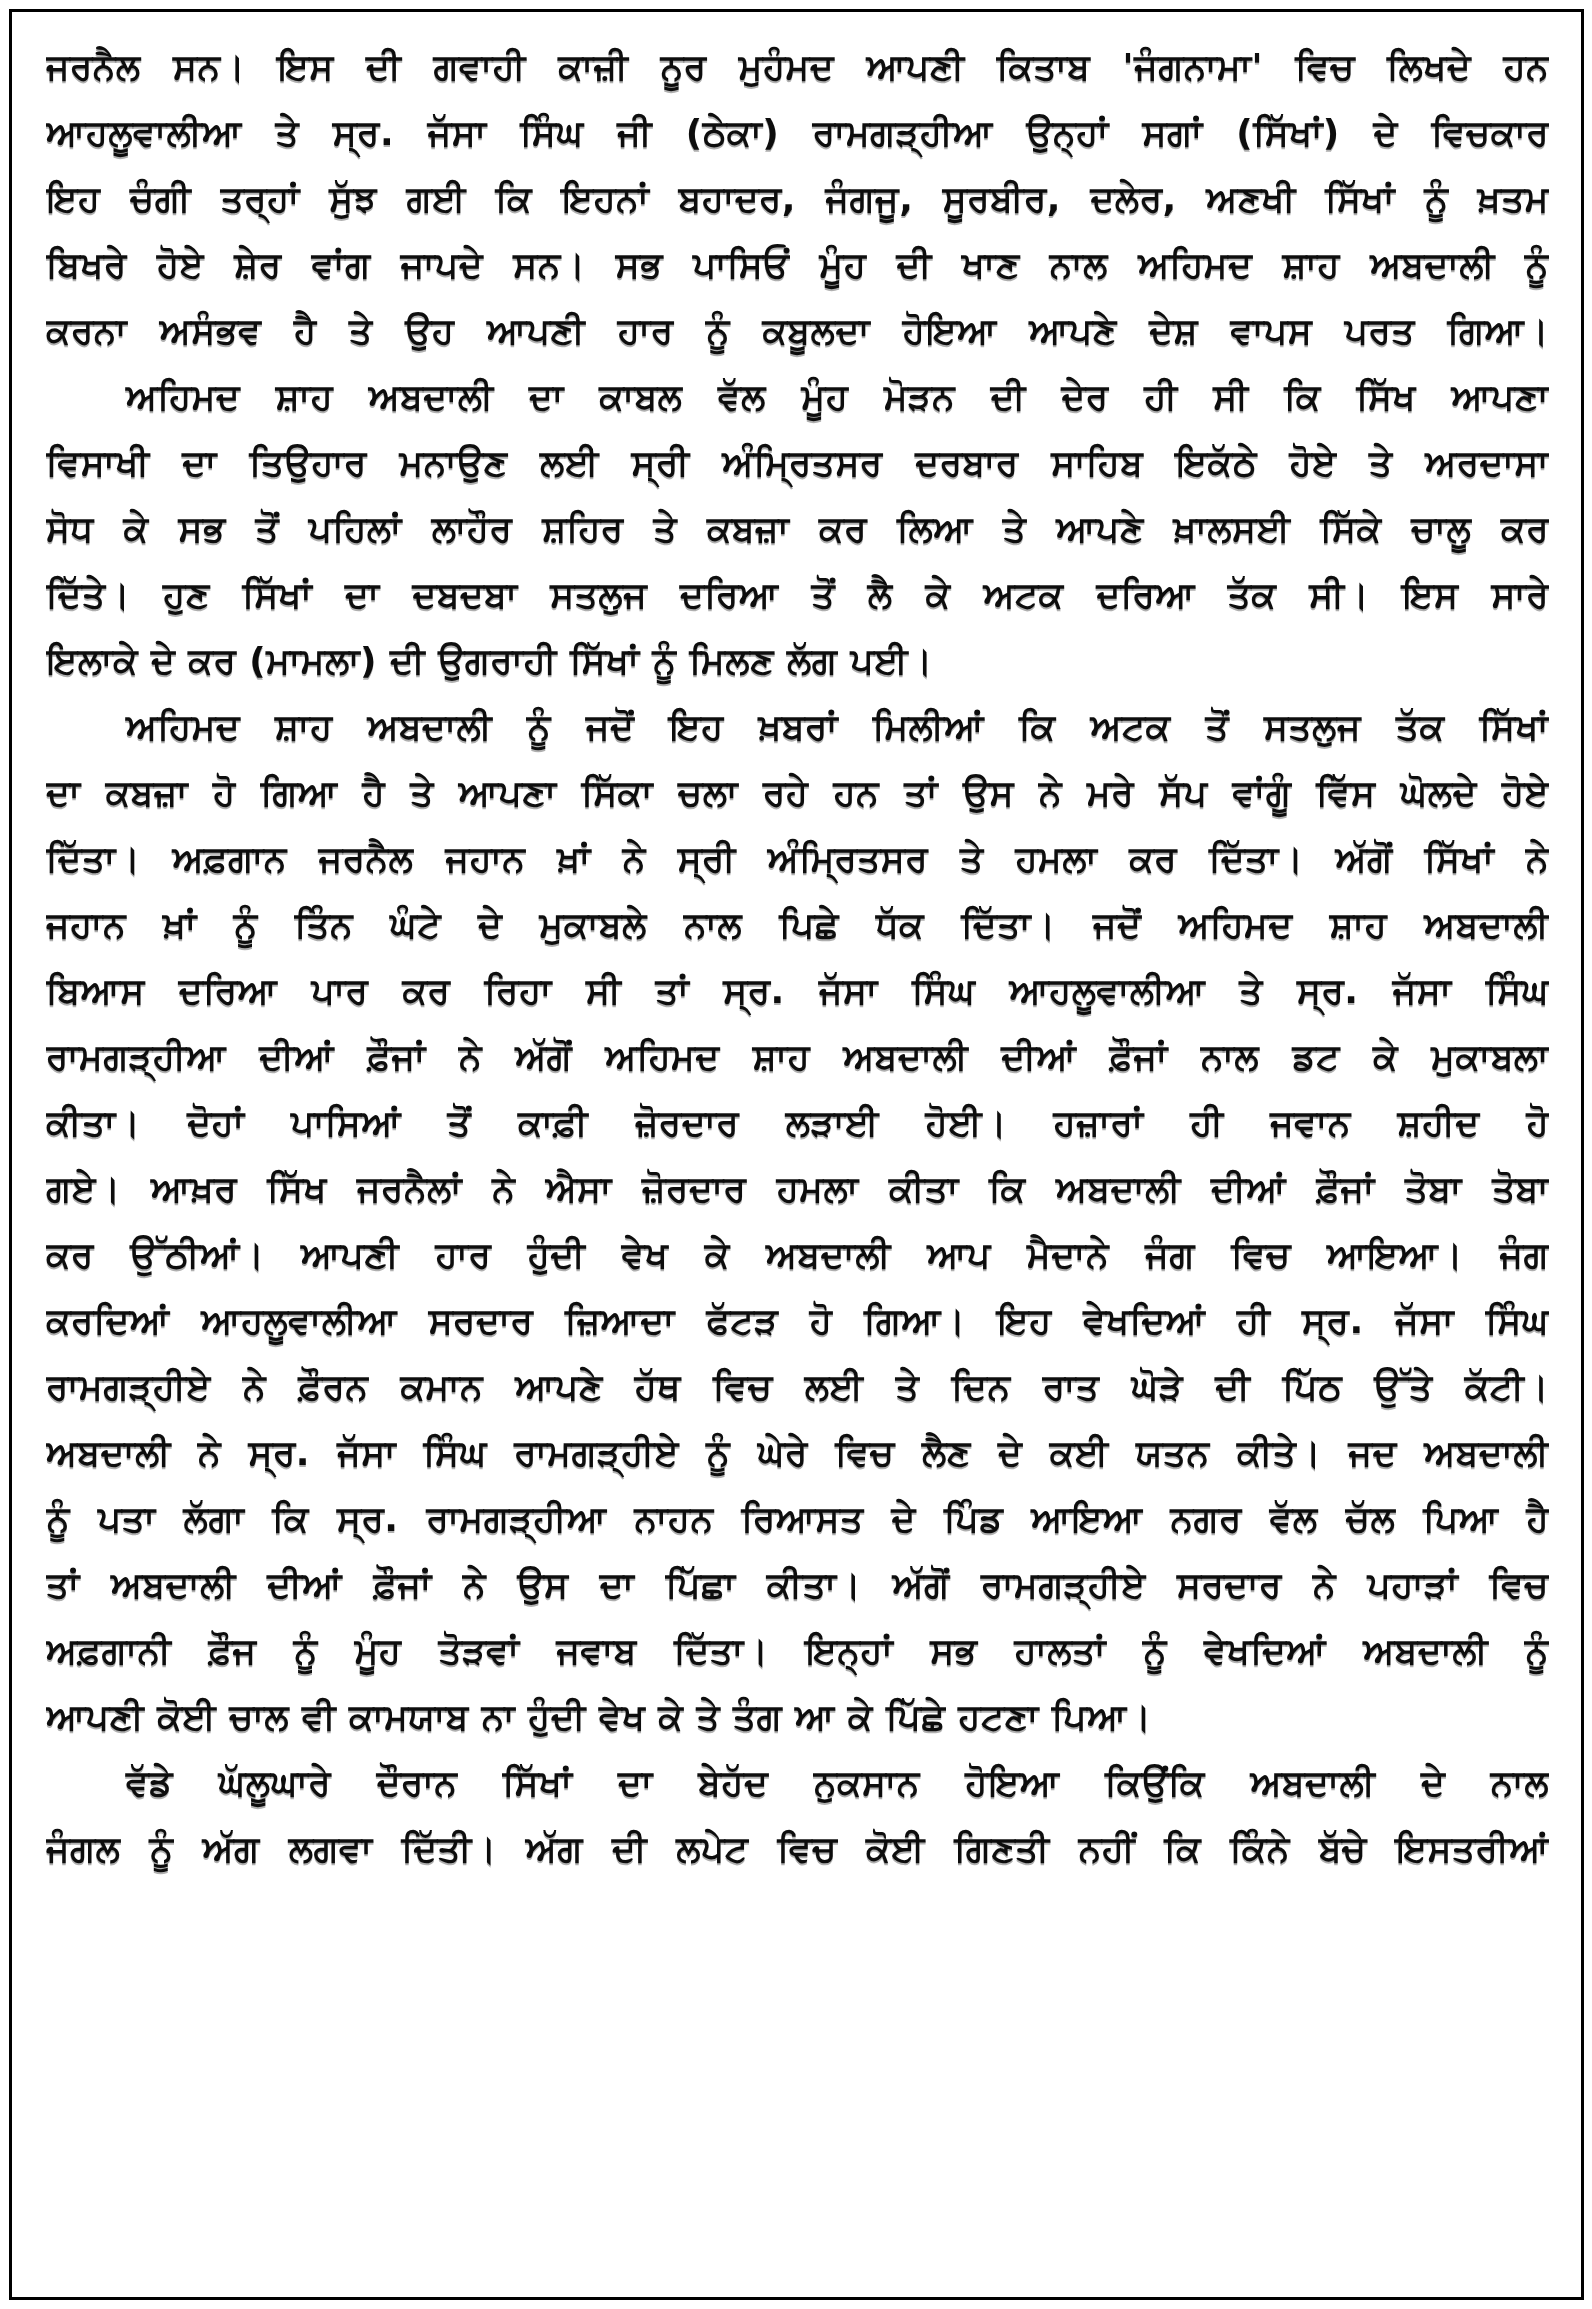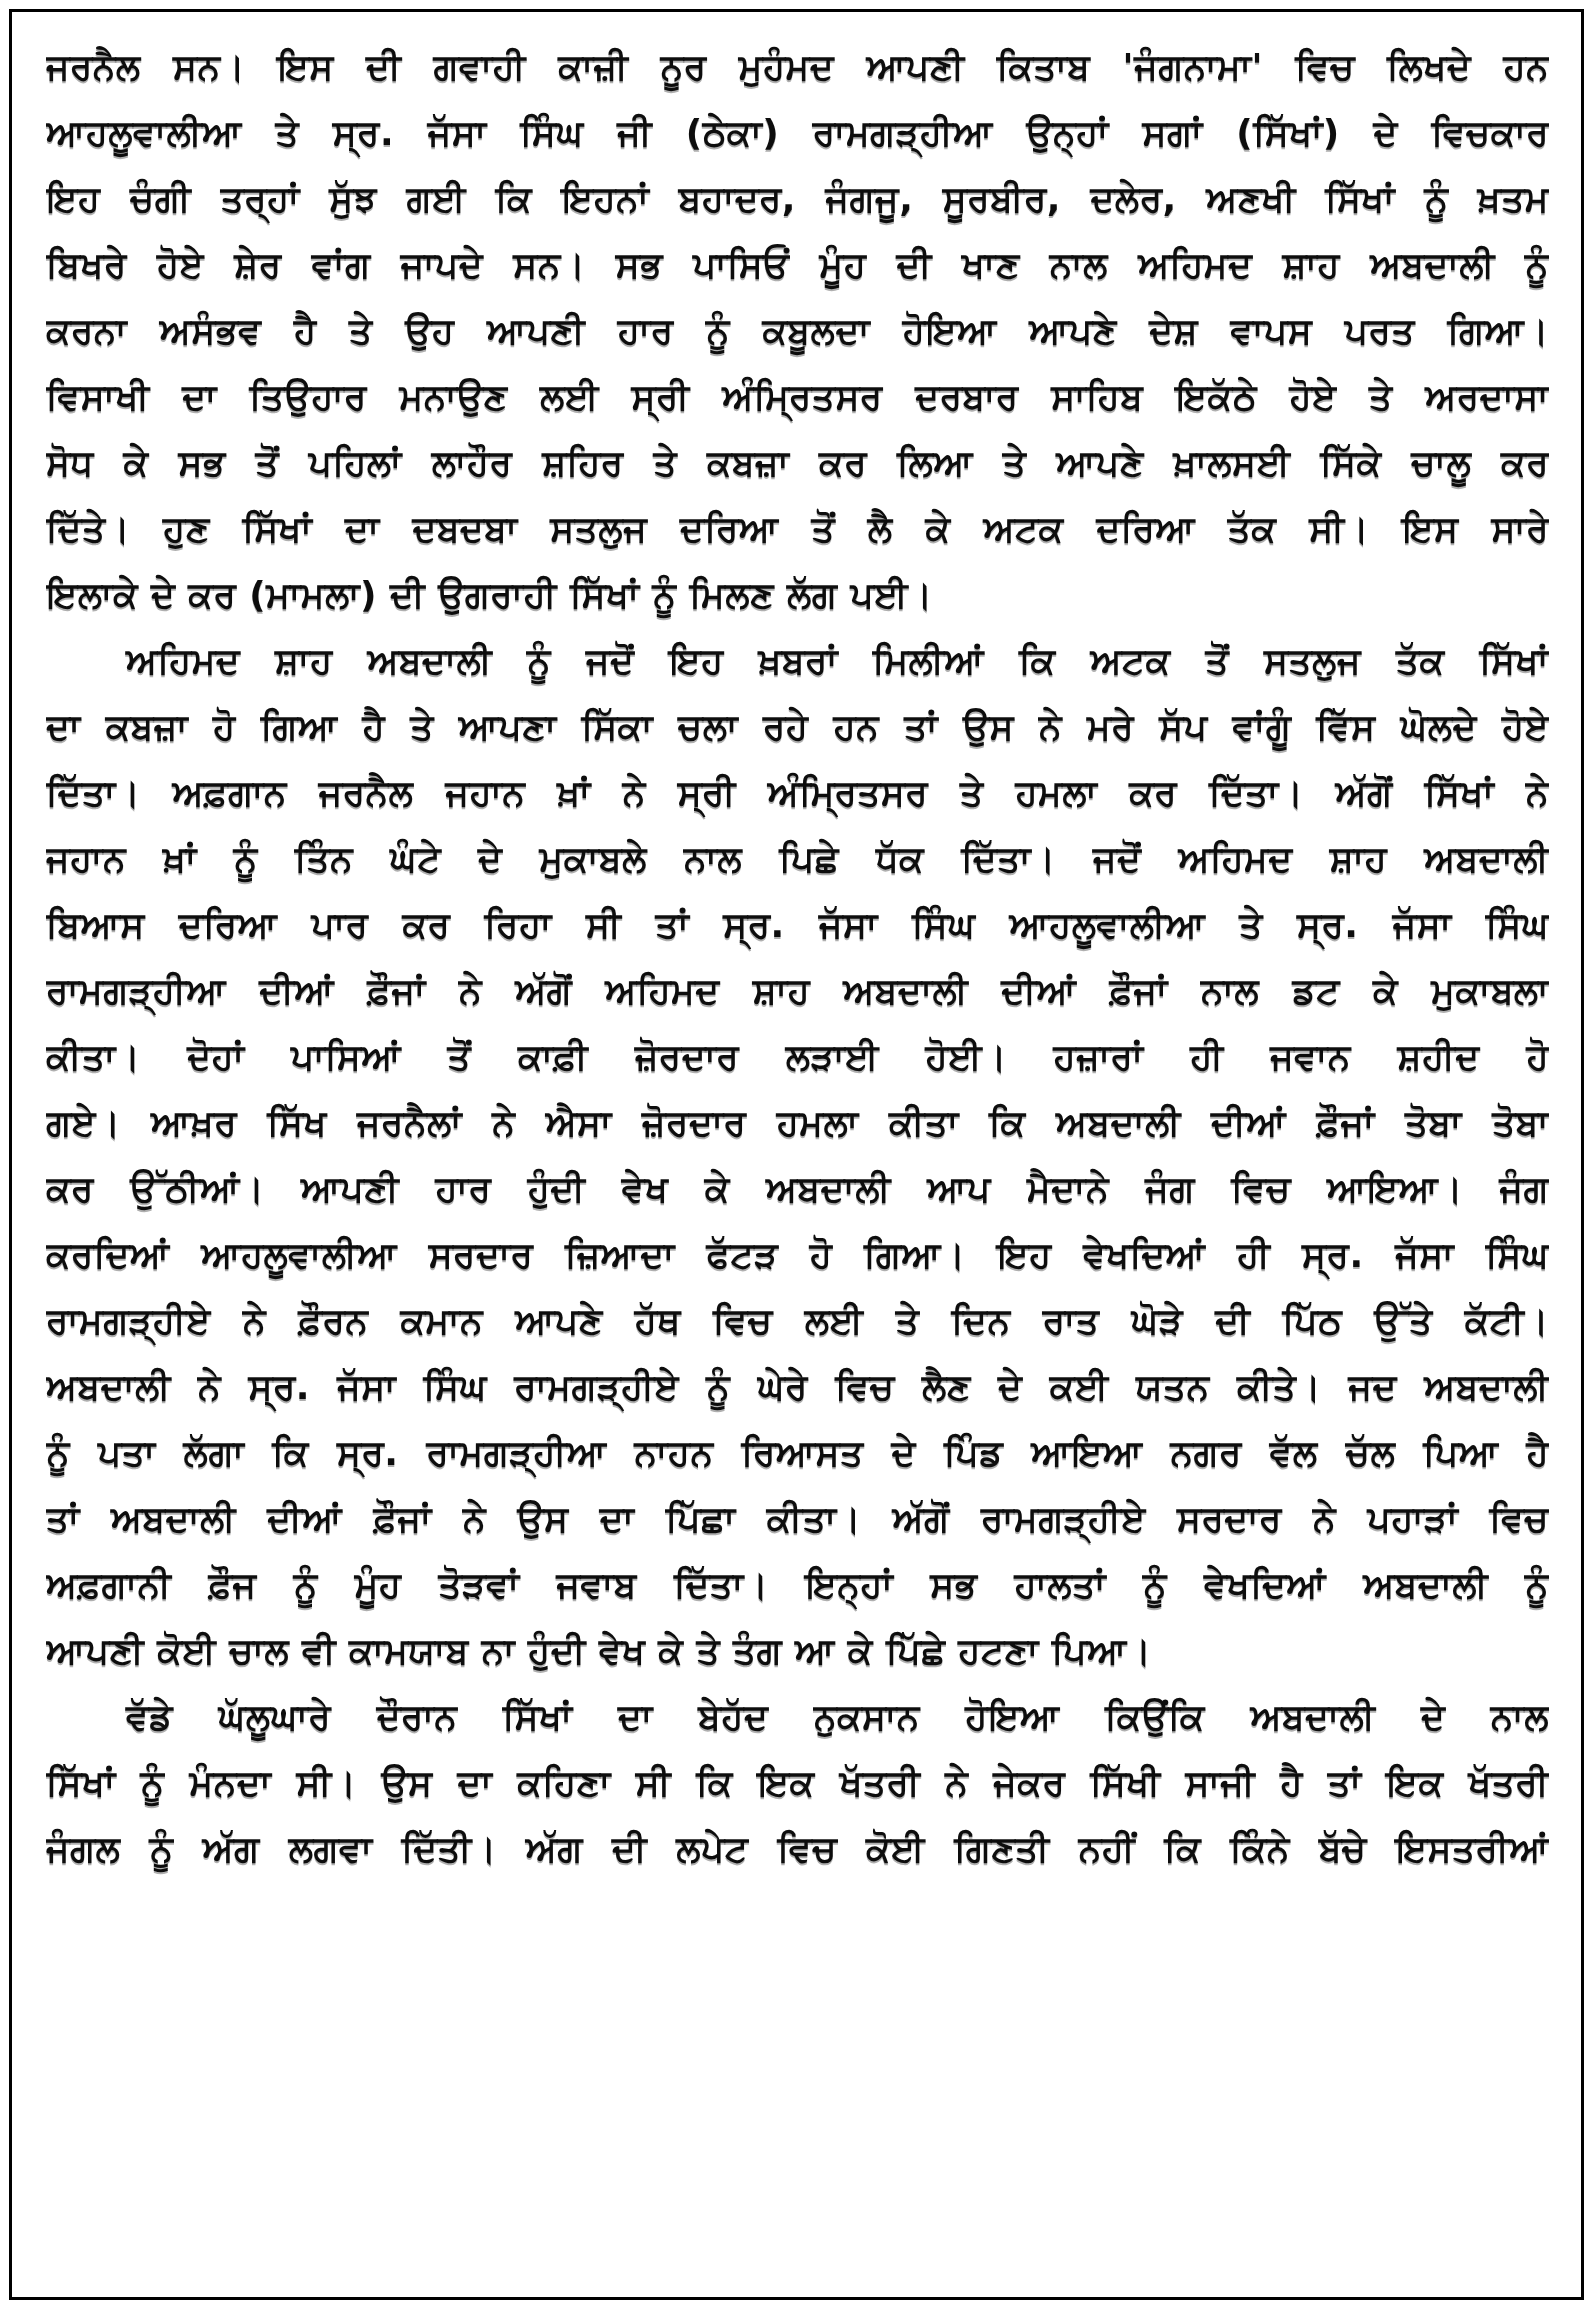--- a/index.html
+++ b/index.html
@@ -54,20 +54,21 @@
 </head>
 <body>
 
 <div class="page-border"></div>
 <div class="page-text">
     <div class="text-line">ਜਰਨੈਲ ਸਨ। ਇਸ ਦੀ ਗਵਾਹੀ ਕਾਜ਼ੀ ਨੂਰ ਮੁਹੰਮਦ ਆਪਣੀ ਕਿਤਾਬ 'ਜੰਗਨਾਮਾ' ਵਿਚ ਲਿਖਦੇ ਹਨ</div>
     <div class="text-line">ਆਹਲੂਵਾਲੀਆ ਤੇ ਸ੍ਰ. ਜੱਸਾ ਸਿੰਘ ਜੀ (ਠੇਕਾ) ਰਾਮਗੜ੍ਹੀਆ ਉਨ੍ਹਾਂ ਸਗਾਂ (ਸਿੱਖਾਂ) ਦੇ ਵਿਚਕਾਰ</div>
     <div class="text-line">ਇਹ ਚੰਗੀ ਤਰ੍ਹਾਂ ਸੁੱਝ ਗਈ ਕਿ ਇਹਨਾਂ ਬਹਾਦਰ, ਜੰਗਜੂ, ਸੂਰਬੀਰ, ਦਲੇਰ, ਅਣਖੀ ਸਿੱਖਾਂ ਨੂੰ ਖ਼ਤਮ</div>
     <div class="text-line">ਬਿਖਰੇ ਹੋਏ ਸ਼ੇਰ ਵਾਂਗ ਜਾਪਦੇ ਸਨ। ਸਭ ਪਾਸਿਓਂ ਮੂੰਹ ਦੀ ਖਾਣ ਨਾਲ ਅਹਿਮਦ ਸ਼ਾਹ ਅਬਦਾਲੀ ਨੂੰ</div>
     <div class="text-line">ਕਰਨਾ ਅਸੰਭਵ ਹੈ ਤੇ ਉਹ ਆਪਣੀ ਹਾਰ ਨੂੰ ਕਬੂਲਦਾ ਹੋਇਆ ਆਪਣੇ ਦੇਸ਼ ਵਾਪਸ ਪਰਤ ਗਿਆ।</div>
+    <div class="text-line indent">ਅਹਿਮਦ ਸ਼ਾਹ ਅਬਦਾਲੀ ਦਾ ਕਾਬਲ ਵੱਲ ਮੂੰਹ ਮੋੜਨ ਦੀ ਦੇਰ ਹੀ ਸੀ ਕਿ ਸਿੱਖ ਆਪਣਾ</div>
     <div class="text-line">ਵਿਸਾਖੀ ਦਾ ਤਿਉਹਾਰ ਮਨਾਉਣ ਲਈ ਸ੍ਰੀ ਅੰਮ੍ਰਿਤਸਰ ਦਰਬਾਰ ਸਾਹਿਬ ਇਕੱਠੇ ਹੋਏ ਤੇ ਅਰਦਾਸਾ</div>
     <div class="text-line">ਸੋਧ ਕੇ ਸਭ ਤੋਂ ਪਹਿਲਾਂ ਲਾਹੌਰ ਸ਼ਹਿਰ ਤੇ ਕਬਜ਼ਾ ਕਰ ਲਿਆ ਤੇ ਆਪਣੇ ਖ਼ਾਲਸਈ ਸਿੱਕੇ ਚਾਲੂ ਕਰ</div>
     <div class="text-line">ਦਿੱਤੇ। ਹੁਣ ਸਿੱਖਾਂ ਦਾ ਦਬਦਬਾ ਸਤਲੁਜ ਦਰਿਆ ਤੋਂ ਲੈ ਕੇ ਅਟਕ ਦਰਿਆ ਤੱਕ ਸੀ। ਇਸ ਸਾਰੇ</div>
     <div class="text-line no-justify">ਇਲਾਕੇ ਦੇ ਕਰ (ਮਾਮਲਾ) ਦੀ ਉਗਰਾਹੀ ਸਿੱਖਾਂ ਨੂੰ ਮਿਲਣ ਲੱਗ ਪਈ।</div>
     <div class="text-line indent">ਅਹਿਮਦ ਸ਼ਾਹ ਅਬਦਾਲੀ ਨੂੰ ਜਦੋਂ ਇਹ ਖ਼ਬਰਾਂ ਮਿਲੀਆਂ ਕਿ ਅਟਕ ਤੋਂ ਸਤਲੁਜ ਤੱਕ ਸਿੱਖਾਂ</div>
     <div class="text-line">ਦਾ ਕਬਜ਼ਾ ਹੋ ਗਿਆ ਹੈ ਤੇ ਆਪਣਾ ਸਿੱਕਾ ਚਲਾ ਰਹੇ ਹਨ ਤਾਂ ਉਸ ਨੇ ਮਰੇ ਸੱਪ ਵਾਂਗੂੰ ਵਿੱਸ ਘੋਲਦੇ ਹੋਏ</div>
     <div class="text-line">ਦਿੱਤਾ। ਅਫ਼ਗਾਨ ਜਰਨੈਲ ਜਹਾਨ ਖ਼ਾਂ ਨੇ ਸ੍ਰੀ ਅੰਮ੍ਰਿਤਸਰ ਤੇ ਹਮਲਾ ਕਰ ਦਿੱਤਾ। ਅੱਗੋਂ ਸਿੱਖਾਂ ਨੇ</div>
     <div class="text-line">ਜਹਾਨ ਖ਼ਾਂ ਨੂੰ ਤਿੰਨ ਘੰਟੇ ਦੇ ਮੁਕਾਬਲੇ ਨਾਲ ਪਿਛੇ ਧੱਕ ਦਿੱਤਾ। ਜਦੋਂ ਅਹਿਮਦ ਸ਼ਾਹ ਅਬਦਾਲੀ</div>
     <div class="text-line">ਬਿਆਸ ਦਰਿਆ ਪਾਰ ਕਰ ਰਿਹਾ ਸੀ ਤਾਂ ਸ੍ਰ. ਜੱਸਾ ਸਿੰਘ ਆਹਲੂਵਾਲੀਆ ਤੇ ਸ੍ਰ. ਜੱਸਾ ਸਿੰਘ</div>
     <div class="text-line">ਰਾਮਗੜ੍ਹੀਆ ਦੀਆਂ ਫ਼ੌਜਾਂ ਨੇ ਅੱਗੋਂ ਅਹਿਮਦ ਸ਼ਾਹ ਅਬਦਾਲੀ ਦੀਆਂ ਫ਼ੌਜਾਂ ਨਾਲ ਡਟ ਕੇ ਮੁਕਾਬਲਾ</div>
@@ -75,16 +76,15 @@
     <div class="text-line">ਗਏ। ਆਖ਼ਰ ਸਿੱਖ ਜਰਨੈਲਾਂ ਨੇ ਐਸਾ ਜ਼ੋਰਦਾਰ ਹਮਲਾ ਕੀਤਾ ਕਿ ਅਬਦਾਲੀ ਦੀਆਂ ਫ਼ੌਜਾਂ ਤੋਬਾ ਤੋਬਾ</div>
     <div class="text-line">ਕਰ ਉੱਠੀਆਂ। ਆਪਣੀ ਹਾਰ ਹੁੰਦੀ ਵੇਖ ਕੇ ਅਬਦਾਲੀ ਆਪ ਮੈਦਾਨੇ ਜੰਗ ਵਿਚ ਆਇਆ। ਜੰਗ</div>
     <div class="text-line">ਕਰਦਿਆਂ ਆਹਲੂਵਾਲੀਆ ਸਰਦਾਰ ਜ਼ਿਆਦਾ ਫੱਟੜ ਹੋ ਗਿਆ। ਇਹ ਵੇਖਦਿਆਂ ਹੀ ਸ੍ਰ. ਜੱਸਾ ਸਿੰਘ</div>
     <div class="text-line">ਰਾਮਗੜ੍ਹੀਏ ਨੇ ਫ਼ੌਰਨ ਕਮਾਨ ਆਪਣੇ ਹੱਥ ਵਿਚ ਲਈ ਤੇ ਦਿਨ ਰਾਤ ਘੋੜੇ ਦੀ ਪਿੱਠ ਉੱਤੇ ਕੱਟੀ।</div>
     <div class="text-line">ਅਬਦਾਲੀ ਨੇ ਸ੍ਰ. ਜੱਸਾ ਸਿੰਘ ਰਾਮਗੜ੍ਹੀਏ ਨੂੰ ਘੇਰੇ ਵਿਚ ਲੈਣ ਦੇ ਕਈ ਯਤਨ ਕੀਤੇ। ਜਦ ਅਬਦਾਲੀ</div>
     <div class="text-line">ਨੂੰ ਪਤਾ ਲੱਗਾ ਕਿ ਸ੍ਰ. ਰਾਮਗੜ੍ਹੀਆ ਨਾਹਨ ਰਿਆਸਤ ਦੇ ਪਿੰਡ ਆਇਆ ਨਗਰ ਵੱਲ ਚੱਲ ਪਿਆ ਹੈ</div>
     <div class="text-line">ਤਾਂ ਅਬਦਾਲੀ ਦੀਆਂ ਫ਼ੌਜਾਂ ਨੇ ਉਸ ਦਾ ਪਿੱਛਾ ਕੀਤਾ। ਅੱਗੋਂ ਰਾਮਗੜ੍ਹੀਏ ਸਰਦਾਰ ਨੇ ਪਹਾੜਾਂ ਵਿਚ</div>
     <div class="text-line">ਅਫ਼ਗਾਨੀ ਫ਼ੌਜ ਨੂੰ ਮੂੰਹ ਤੋੜਵਾਂ ਜਵਾਬ ਦਿੱਤਾ। ਇਨ੍ਹਾਂ ਸਭ ਹਾਲਤਾਂ ਨੂੰ ਵੇਖਦਿਆਂ ਅਬਦਾਲੀ ਨੂੰ</div>
     <div class="text-line no-justify">ਆਪਣੀ ਕੋਈ ਚਾਲ ਵੀ ਕਾਮਯਾਬ ਨਾ ਹੁੰਦੀ ਵੇਖ ਕੇ ਤੇ ਤੰਗ ਆ ਕੇ ਪਿੱਛੇ ਹਟਣਾ ਪਿਆ।</div>
     <div class="text-line indent">ਵੱਡੇ ਘੱਲੂਘਾਰੇ ਦੌਰਾਨ ਸਿੱਖਾਂ ਦਾ ਬੇਹੱਦ ਨੁਕਸਾਨ ਹੋਇਆ ਕਿਉਂਕਿ ਅਬਦਾਲੀ ਦੇ ਨਾਲ</div>
-    <div class="text-line">ਸਿੱਖਾਂ ਨੂੰ ਮੰਨਦਾ ਸੀ। ਉਸ ਦਾ ਕਹਿਣਾ ਸੀ ਕਿ ਇਕ ਖੱਤਰੀ ਨੇ ਜੇਕਰ ਸਿੱਖੀ ਸਾਜੀ ਹੈ ਤਾਂ ਇਕ ਖੱਤਰੀ</div>
     <div class="text-line">ਜੰਗਲ ਨੂੰ ਅੱਗ ਲਗਵਾ ਦਿੱਤੀ। ਅੱਗ ਦੀ ਲਪੇਟ ਵਿਚ ਕੋਈ ਗਿਣਤੀ ਨਹੀਂ ਕਿ ਕਿੰਨੇ ਬੱਚੇ ਇਸਤਰੀਆਂ</div>
   </div>
 
 
 </body></html>

